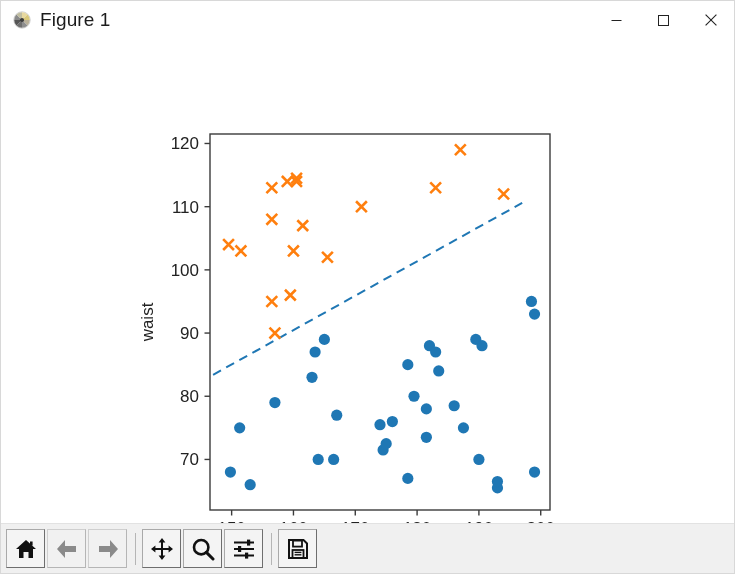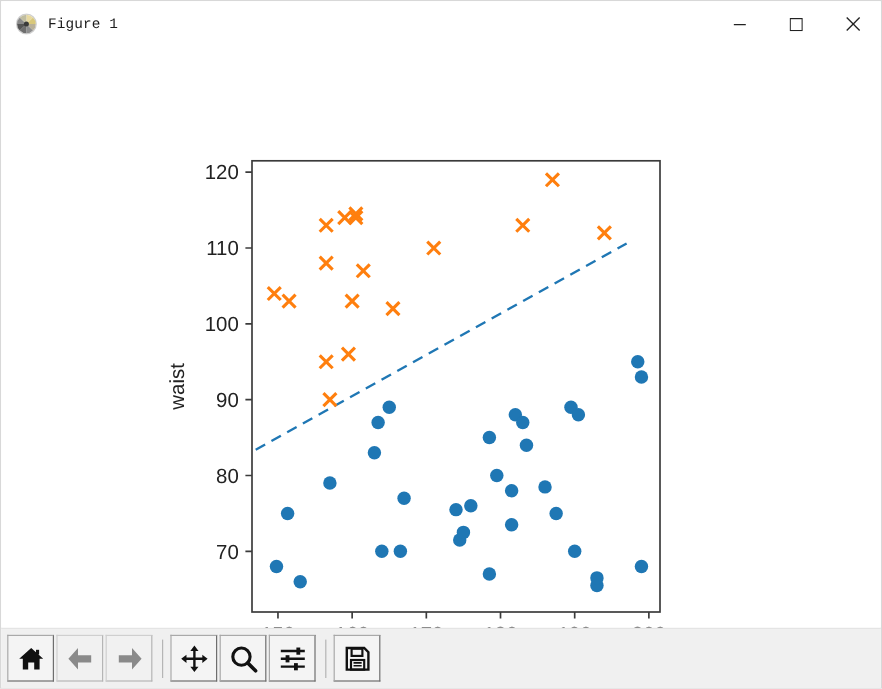--- a/index.html
+++ b/index.html
@@ -21,22 +21,22 @@
     height:38px;flex:0 0 38px;
     background:#ffffff;
     display:flex;align-items:center;
     position:relative;
   }
   .app-icon{
     width:18px;height:18px;margin-left:12px;margin-right:9px;
     flex:0 0 18px;position:relative;
   }
   .title-text{
-    font-size:12px;color:#1c1c1c;
-    font-family:Liberation Mono, monospace;
+    font-size:19px;color:#1c1c1c;
+    font-family:Liberation Sans, sans-serif;
     letter-spacing:.1px;
     white-space:nowrap;
   }
   .win-controls{
     position:absolute;right:0;top:0;height:38px;display:flex;
   }
   .win-btn{
     width:47px;height:38px;display:flex;align-items:center;justify-content:center;
     cursor:default;
   }

